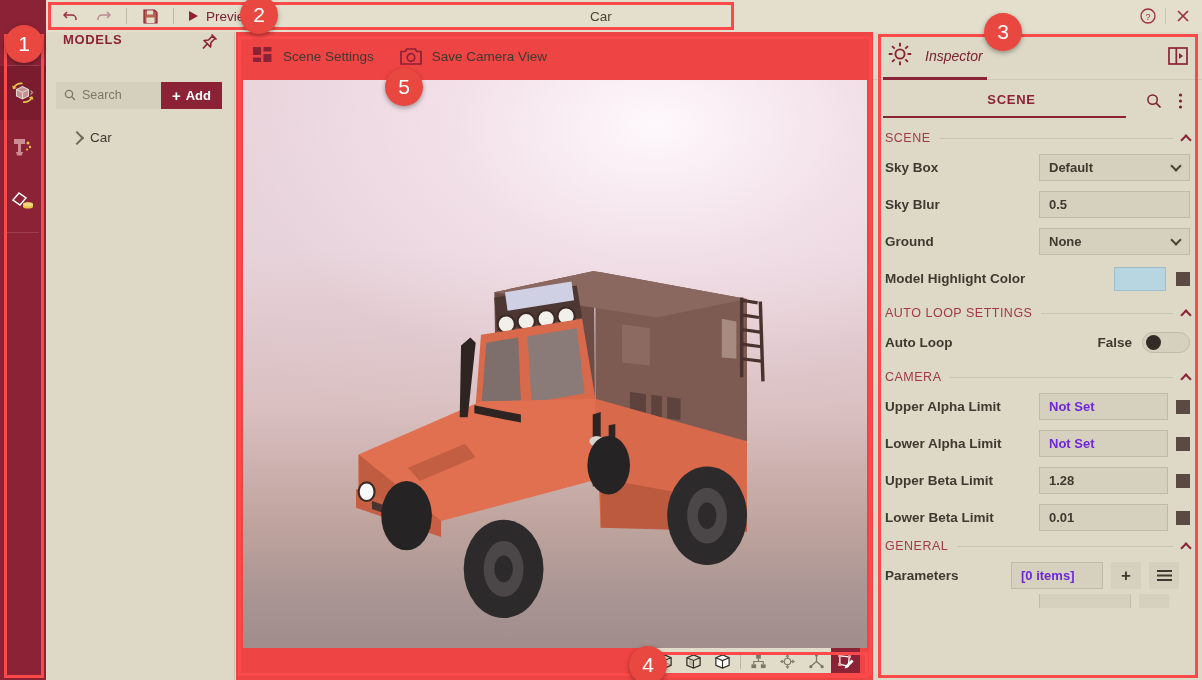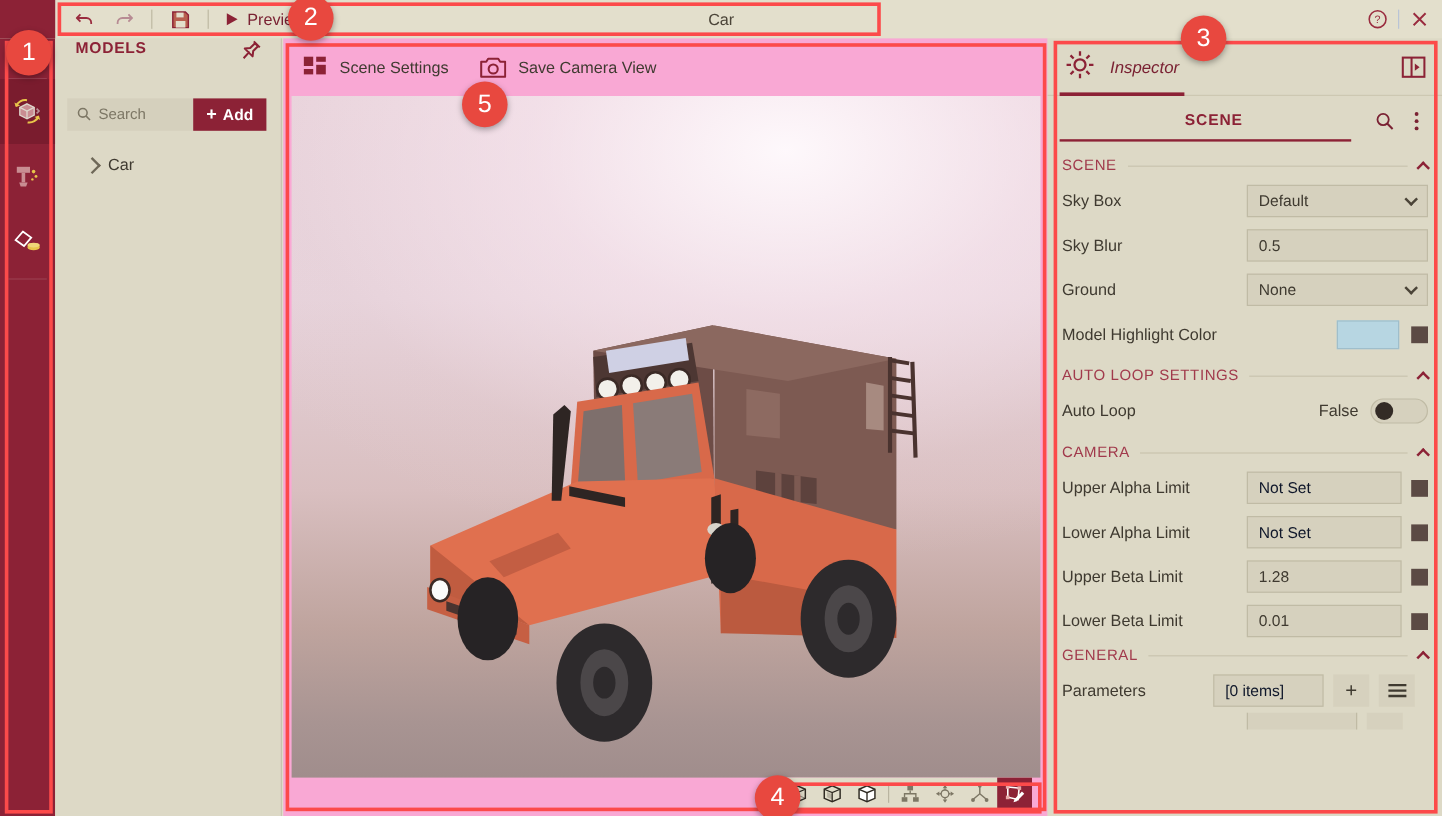--- a/index.html
+++ b/index.html
@@ -113,21 +113,21 @@
   }
   .chev {
     width: 10px; height: 10px; border-right: 2px solid #6e6858;
     border-bottom: 2px solid #6e6858; transform: rotate(-45deg);
   }
 
   
   .viewport {
     position: absolute; left: 236px; top: 32px;
     width: 637px; height: 648px;
-    background: #f9a8d4;
+    background: #ef4444;
   }
   .vp-toolbar {
     height: 48px; display: flex; align-items: center;
     padding-left: 17px; gap: 26px;
   }
   .vp-tool {
     display: flex; align-items: center; gap: 10px;
     font-size: 13.5px; color: #3f3a30;
   }
   .vp-canvas {
@@ -205,32 +205,32 @@
     font-size: 12.5px; color: #a13a4c; letter-spacing: .5px;
   }
   .sect-rule { flex: 1; height: 1px; background: #c9c4ae; }
   .caret-up {
     width: 8px; height: 8px; border-left: 2px solid #8c2236;
     border-top: 2px solid #8c2236; transform: rotate(45deg);
     margin-bottom: -3px;
   }
   .prow {
     display: flex; align-items: center;
-    height: 37px; padding: 0 12px 0 12px; gap: 8px;
+    height: 37px; padding: 0 12px 0 12px; gap: 8px; font-weight: bold;
   }
   .plabel {
     flex: 0 0 146px; font-size: 13.5px; color: #3f3a30;
   }
   .pfield {
     flex: 1; height: 27px; background: #d6d1be;
     border: 1px solid #c0bba5;
     display: flex; align-items: center; padding: 0 9px;
     font-size: 13px; color: #3f3a30;
   }
-  .pfield.placeholder { color: #0f172a; text-align: center; }
+  .pfield.placeholder { color: #6d28d9; text-align: center; }
   .pfield .sel-caret {
     margin-left: auto; width: 8px; height: 8px;
     border-right: 2px solid #4b4438; border-bottom: 2px solid #4b4438;
     transform: rotate(45deg); margin-top: -4px;
   }
   .swatch-sq {
     width: 14px; height: 14px; background: #5b4a44; flex: 0 0 14px;
   }
   .colorchip {
     width: 52px; height: 24px; background: #b7d6e2; border: 1px solid #9fbecb;

